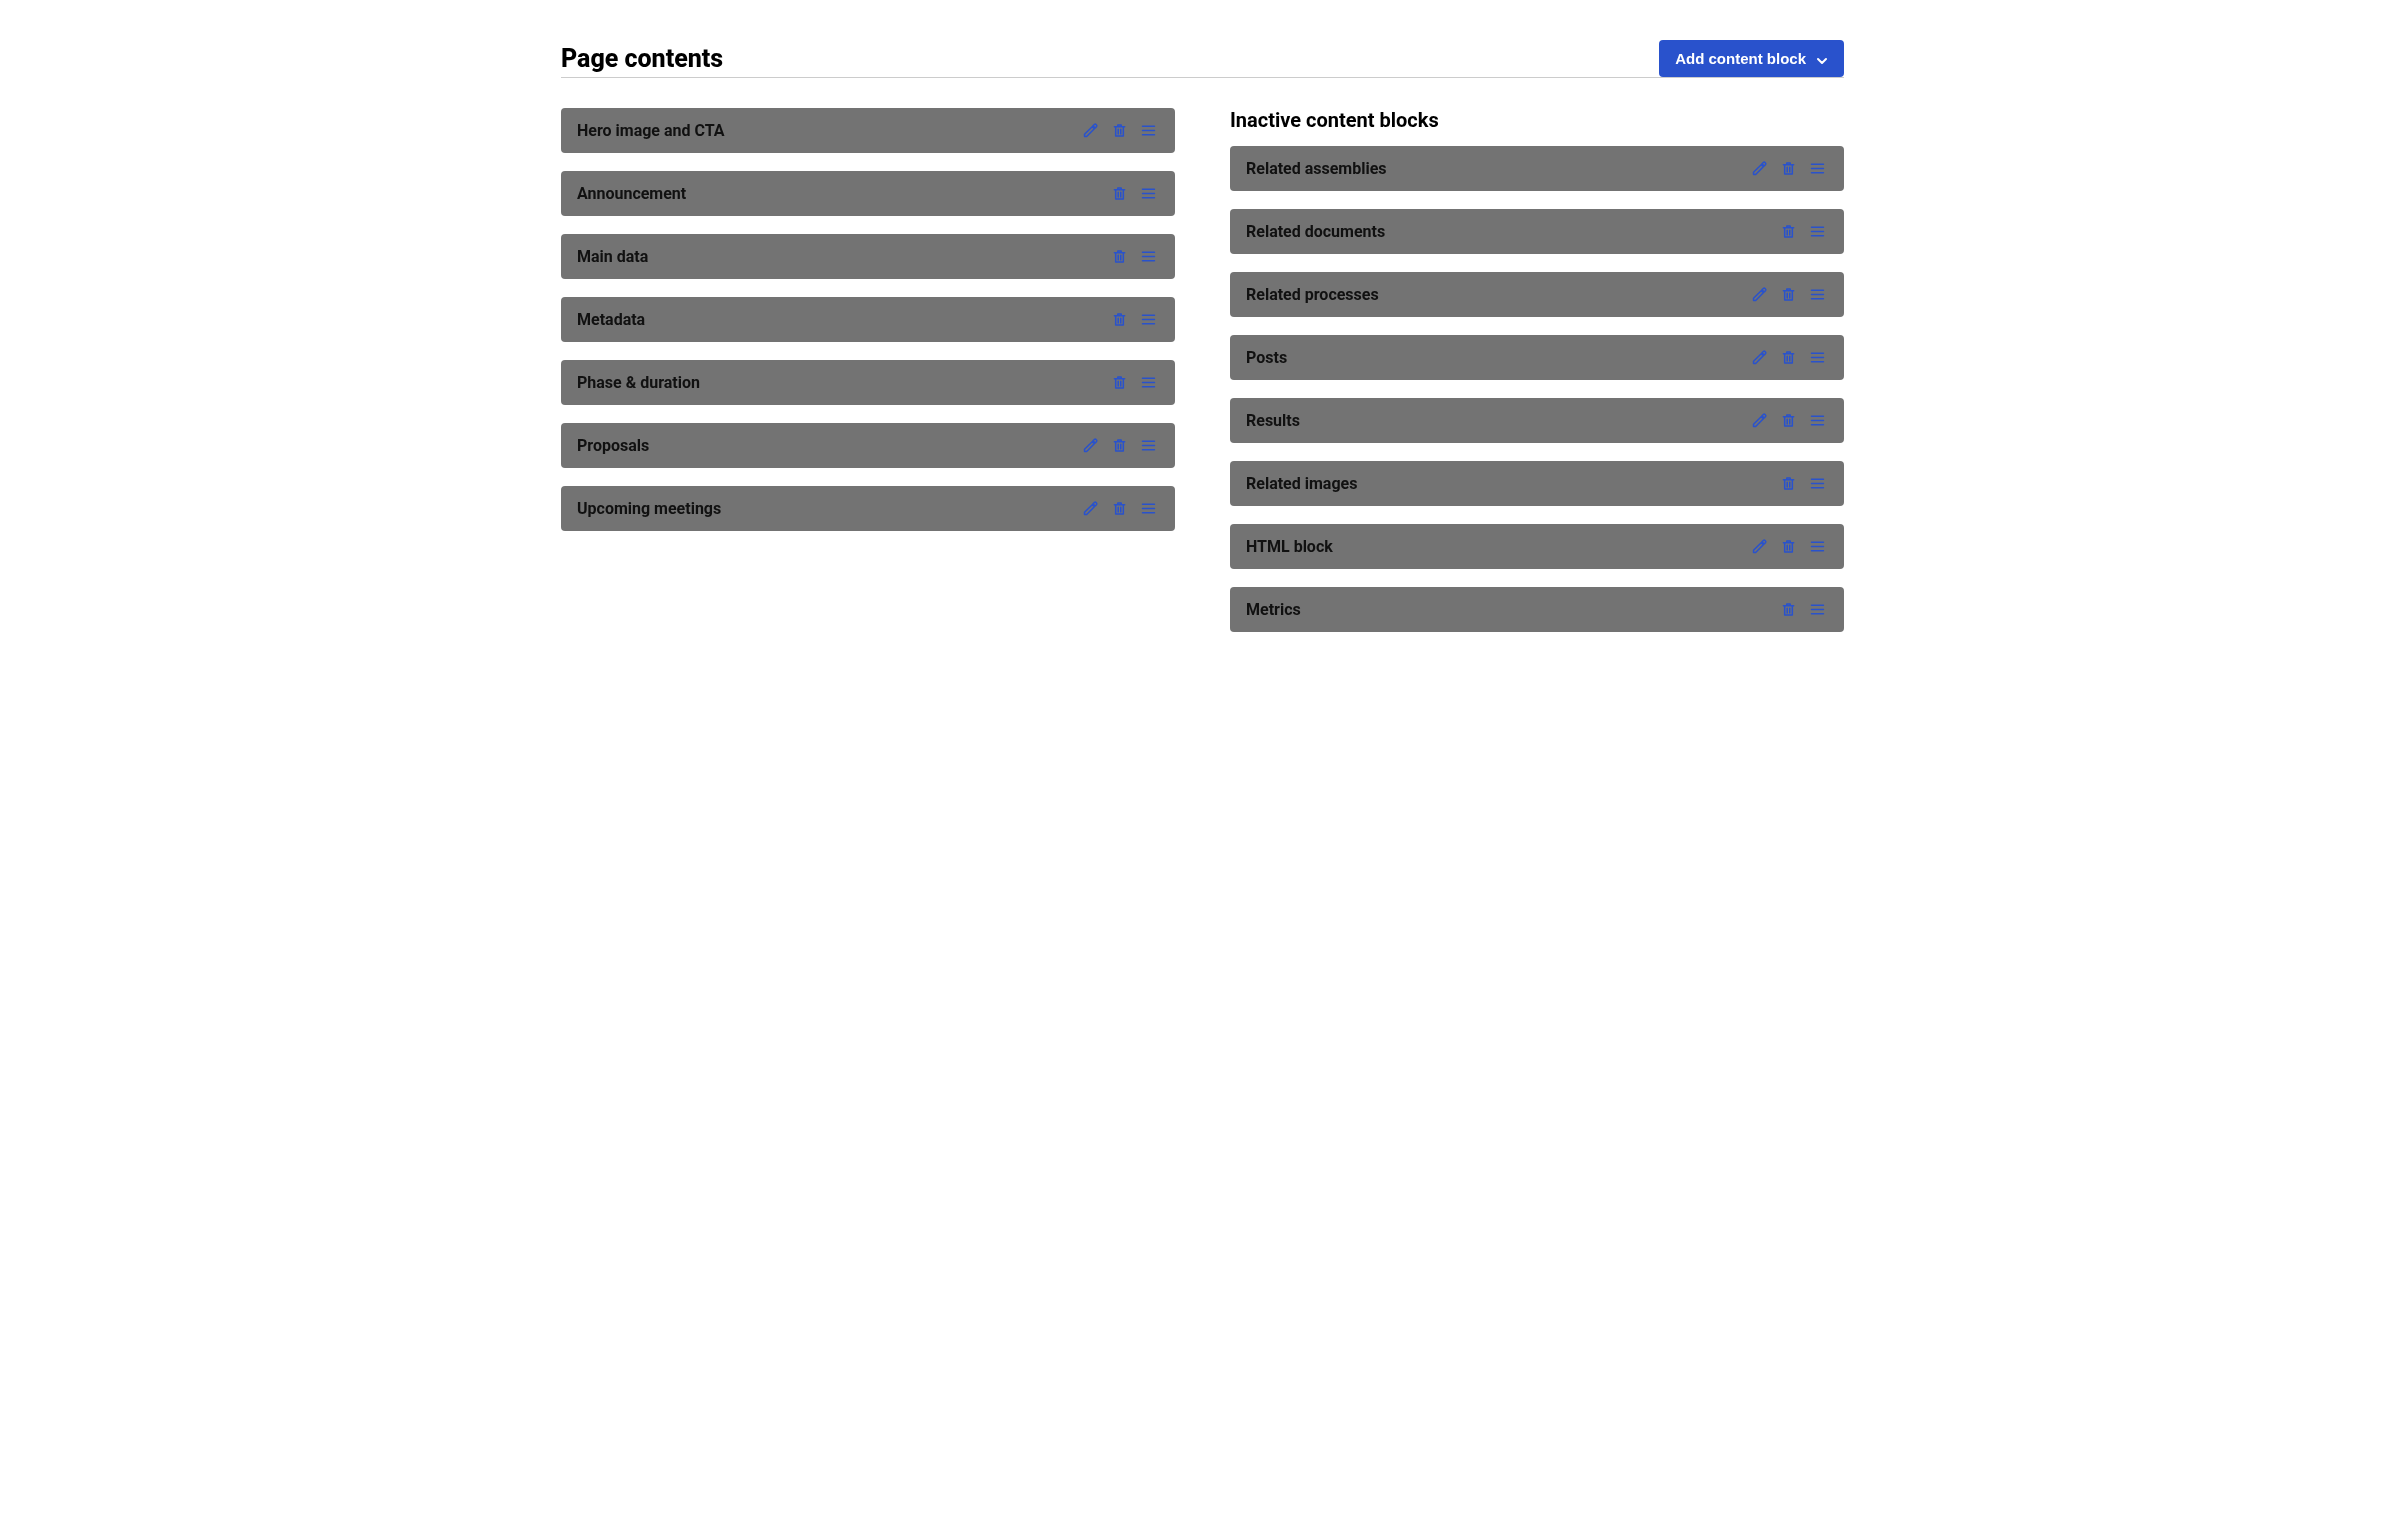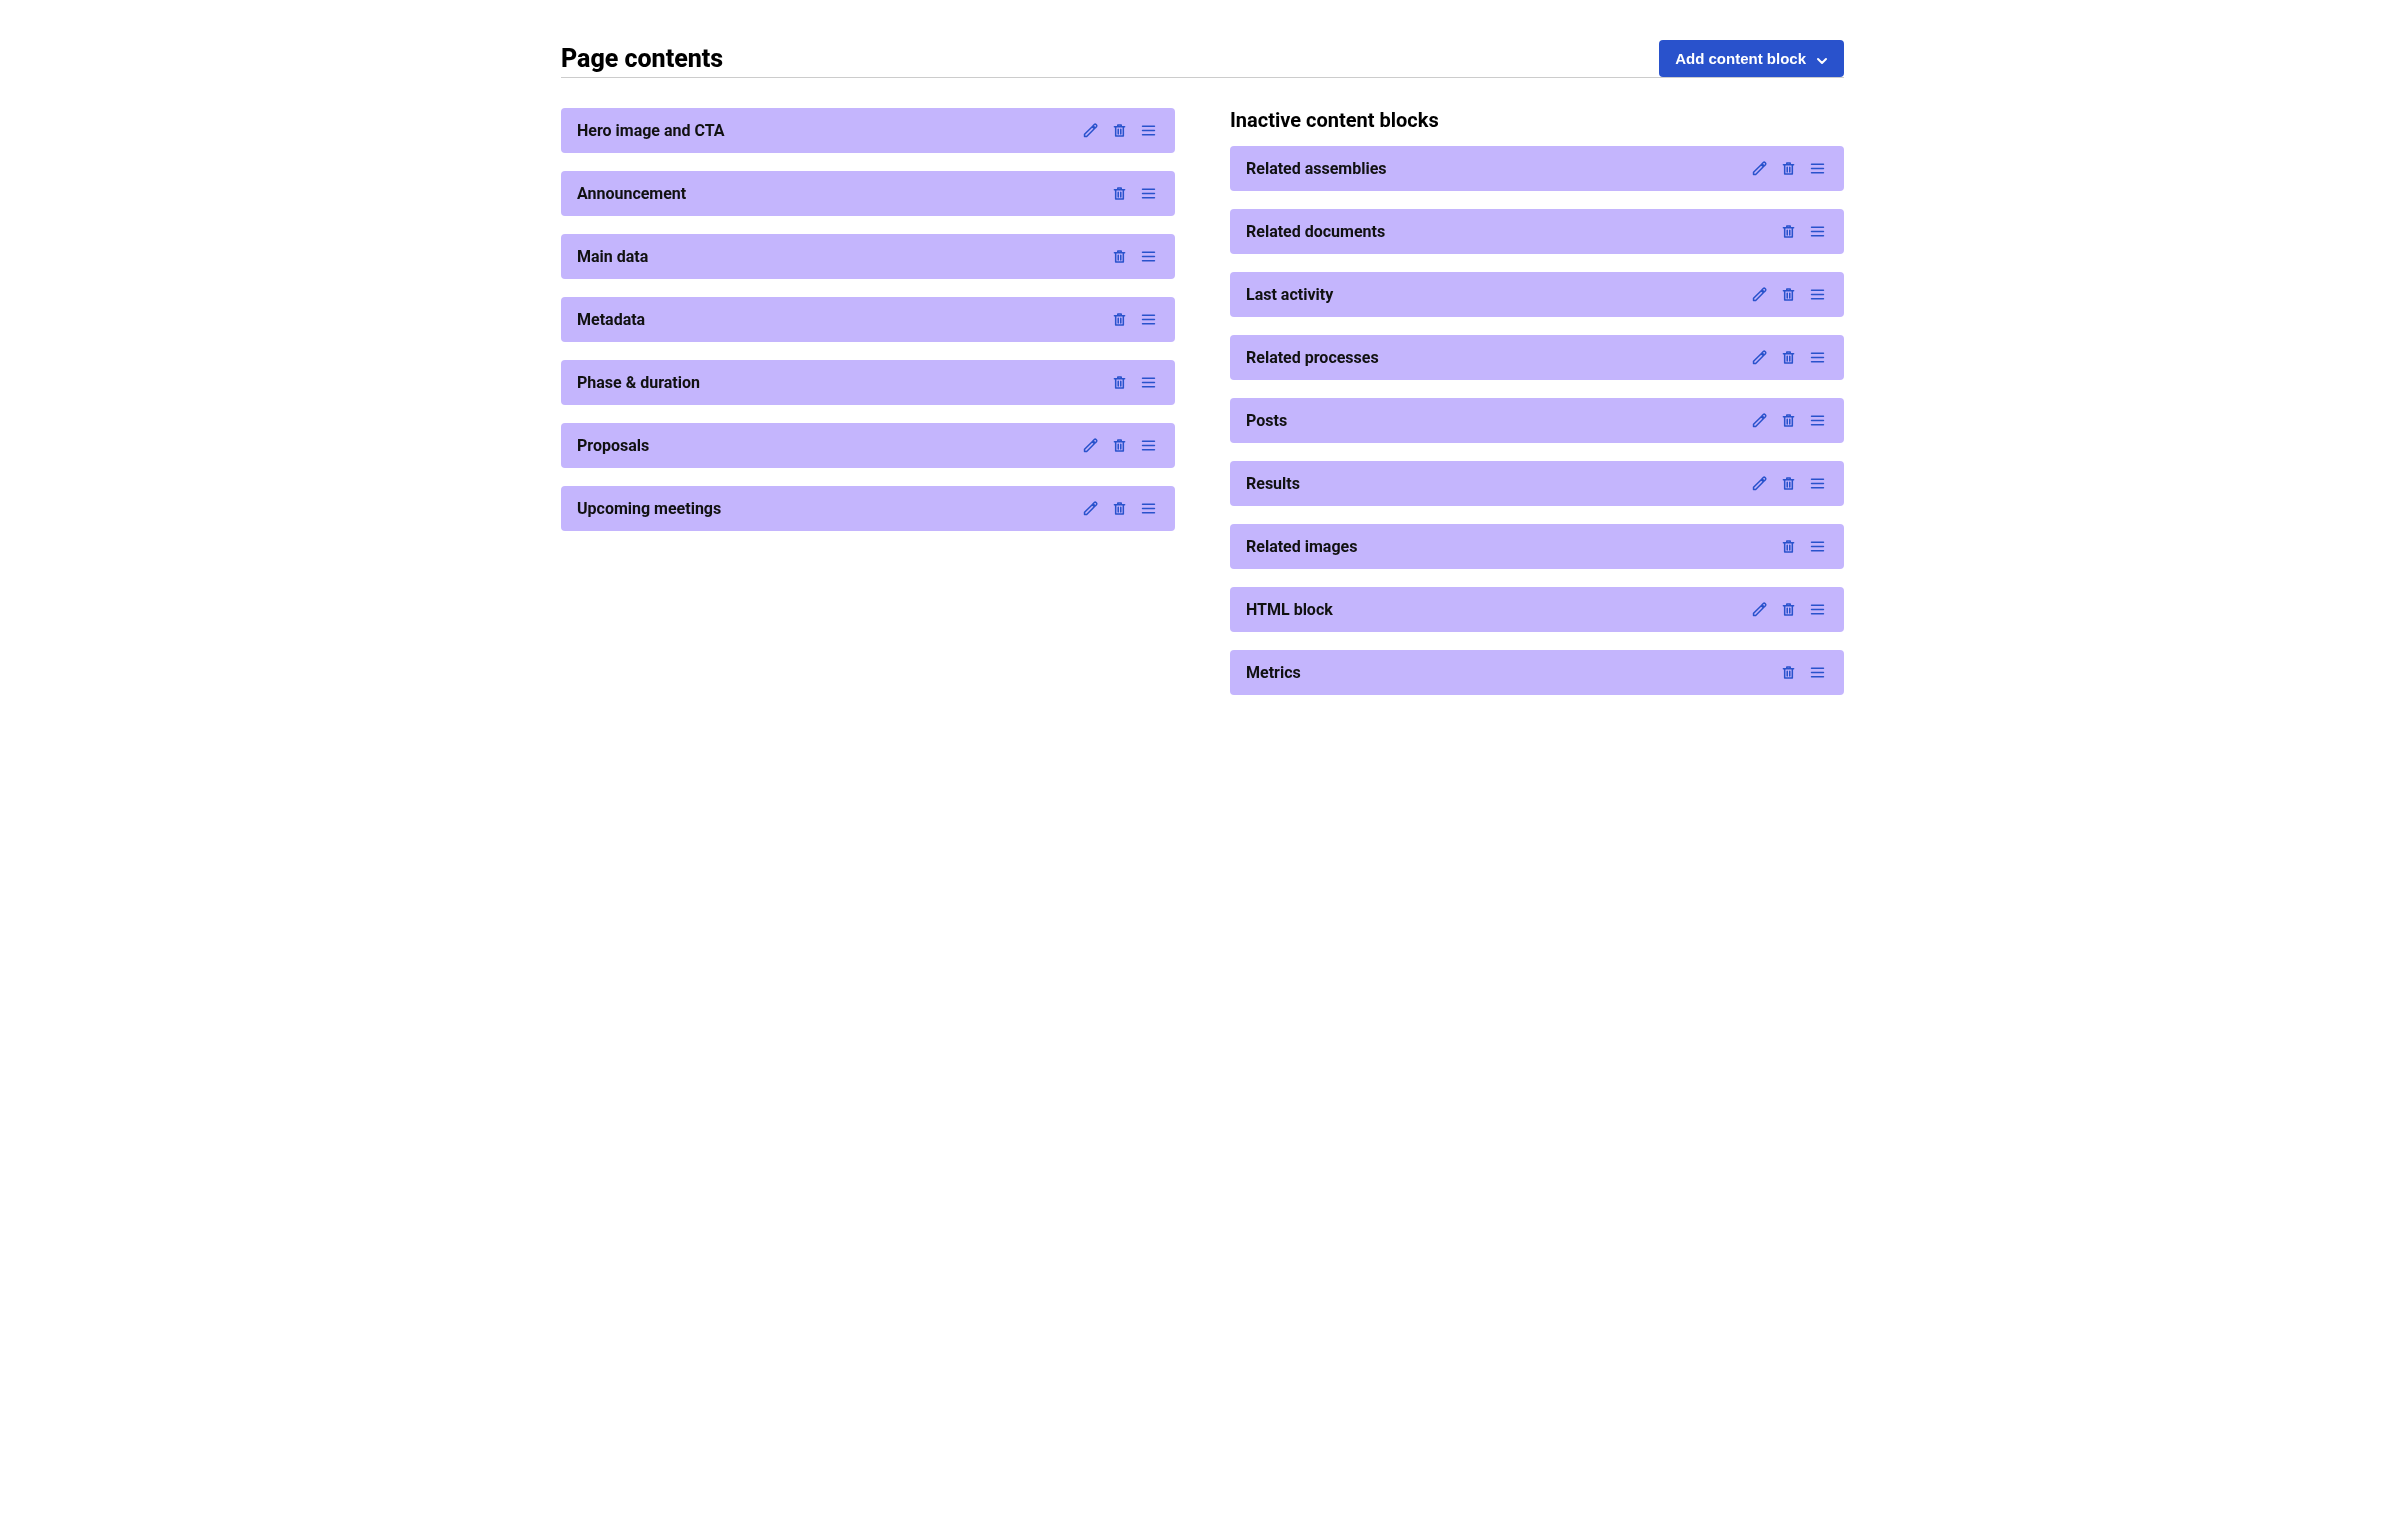--- a/index.html
+++ b/index.html
@@ -58,21 +58,21 @@
       font-weight: 700;
       color: #000;
       margin-bottom: 14px;
     }
     .block-list {
       display: flex;
       flex-direction: column;
       gap: 18px;
     }
     .block-item {
-      background: #c4b5fd;
+      background: #737373;
       border-radius: 4px;
       padding: 12px 16px;
       display: flex;
       justify-content: space-between;
       align-items: center;
       min-height: 44px;
     }
     .block-label {
       font-size: 16px;
       font-weight: 700;
@@ -272,40 +272,20 @@
                 </svg>
               </button>
               <button class="icon-btn">
                 <svg viewBox="0 0 20 20">
                   <path d="M3 5 L17 5 M3 10 L17 10 M3 15 L17 15" stroke-linecap="round"></path>
                 </svg>
               </button>
             </div>
           </div>
           <div class="block-item">
-            <span class="block-label">Last activity</span>
-            <div class="block-actions">
-              <button class="icon-btn">
-                <svg viewBox="0 0 20 20">
-                  <path d="M3 14.5 L3 17 L5.5 17 L14.5 8 L12 5.5 Z M13 4.5 L15.5 7 L17 5.5 C17.5 5 17.5 4 17 3.5 L16.5 3 C16 2.5 15 2.5 14.5 3 Z" stroke-linejoin="round"></path>
-                </svg>
-              </button>
-              <button class="icon-btn">
-                <svg viewBox="0 0 20 20">
-                  <path d="M4 5.5 L16 5.5 M8 3.5 L12 3.5 L12 5.5 L8 5.5 Z M5.5 5.5 L5.5 16.5 L14.5 16.5 L14.5 5.5 M8.5 8.5 L8.5 14 M11.5 8.5 L11.5 14" stroke-linejoin="round" stroke-linecap="round"></path>
-                </svg>
-              </button>
-              <button class="icon-btn">
-                <svg viewBox="0 0 20 20">
-                  <path d="M3 5 L17 5 M3 10 L17 10 M3 15 L17 15" stroke-linecap="round"></path>
-                </svg>
-              </button>
-            </div>
-          </div>
-          <div class="block-item">
             <span class="block-label">Related processes</span>
             <div class="block-actions">
               <button class="icon-btn">
                 <svg viewBox="0 0 20 20">
                   <path d="M3 14.5 L3 17 L5.5 17 L14.5 8 L12 5.5 Z M13 4.5 L15.5 7 L17 5.5 C17.5 5 17.5 4 17 3.5 L16.5 3 C16 2.5 15 2.5 14.5 3 Z" stroke-linejoin="round"></path>
                 </svg>
               </button>
               <button class="icon-btn">
                 <svg viewBox="0 0 20 20">
                   <path d="M4 5.5 L16 5.5 M8 3.5 L12 3.5 L12 5.5 L8 5.5 Z M5.5 5.5 L5.5 16.5 L14.5 16.5 L14.5 5.5 M8.5 8.5 L8.5 14 M11.5 8.5 L11.5 14" stroke-linejoin="round" stroke-linecap="round"></path>

